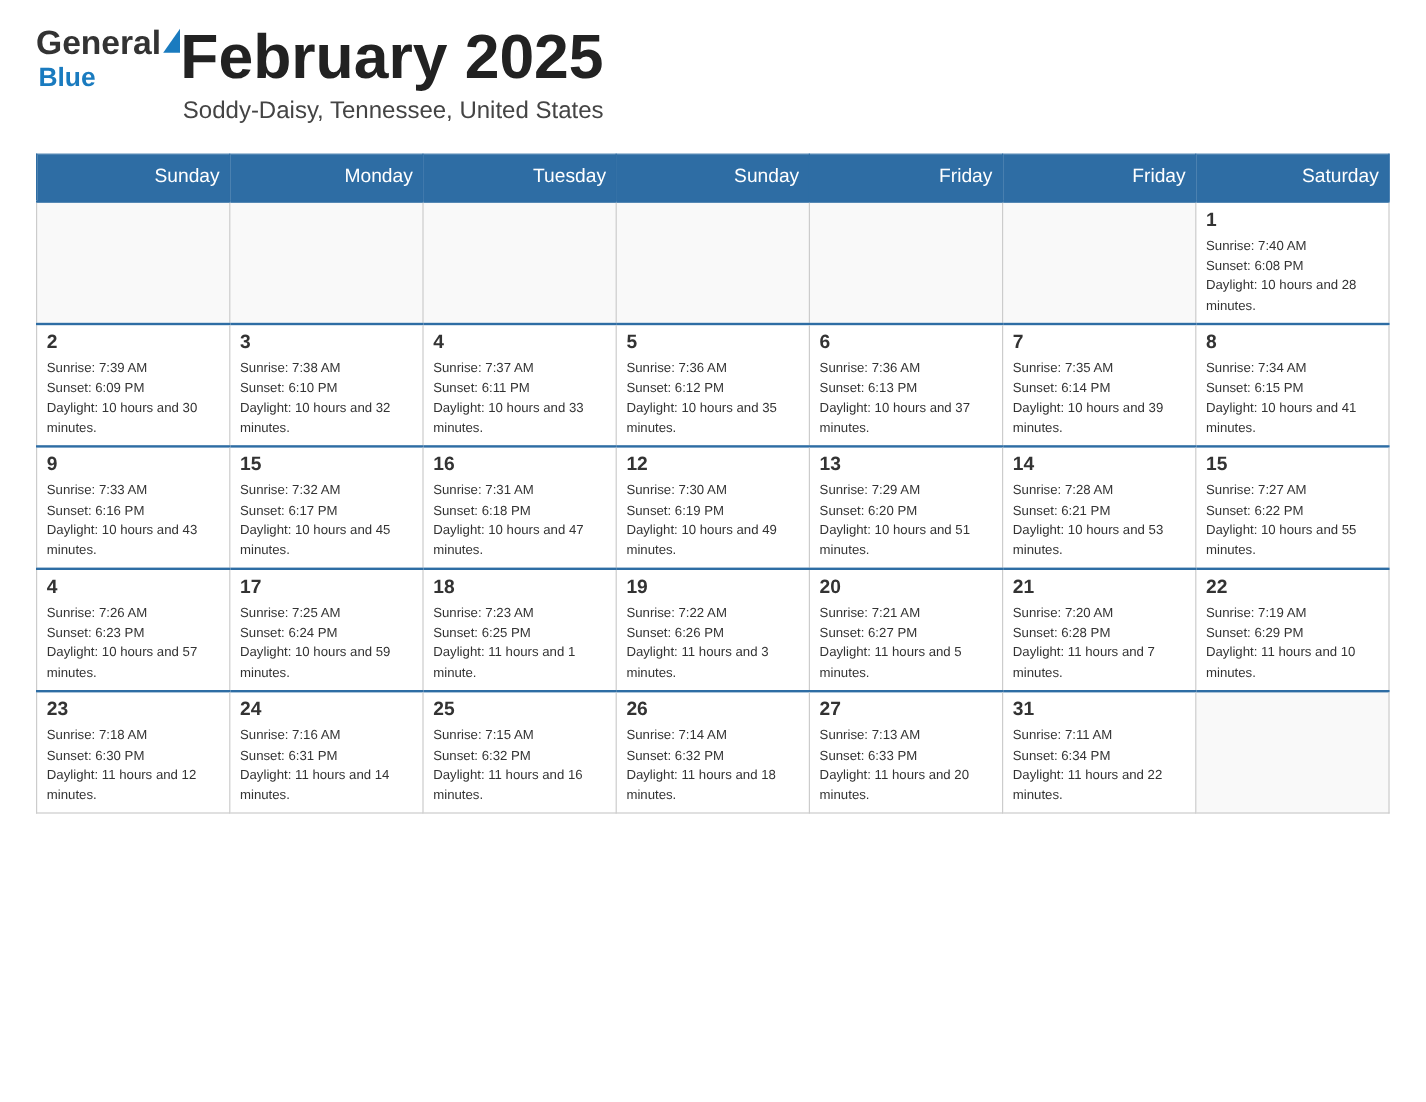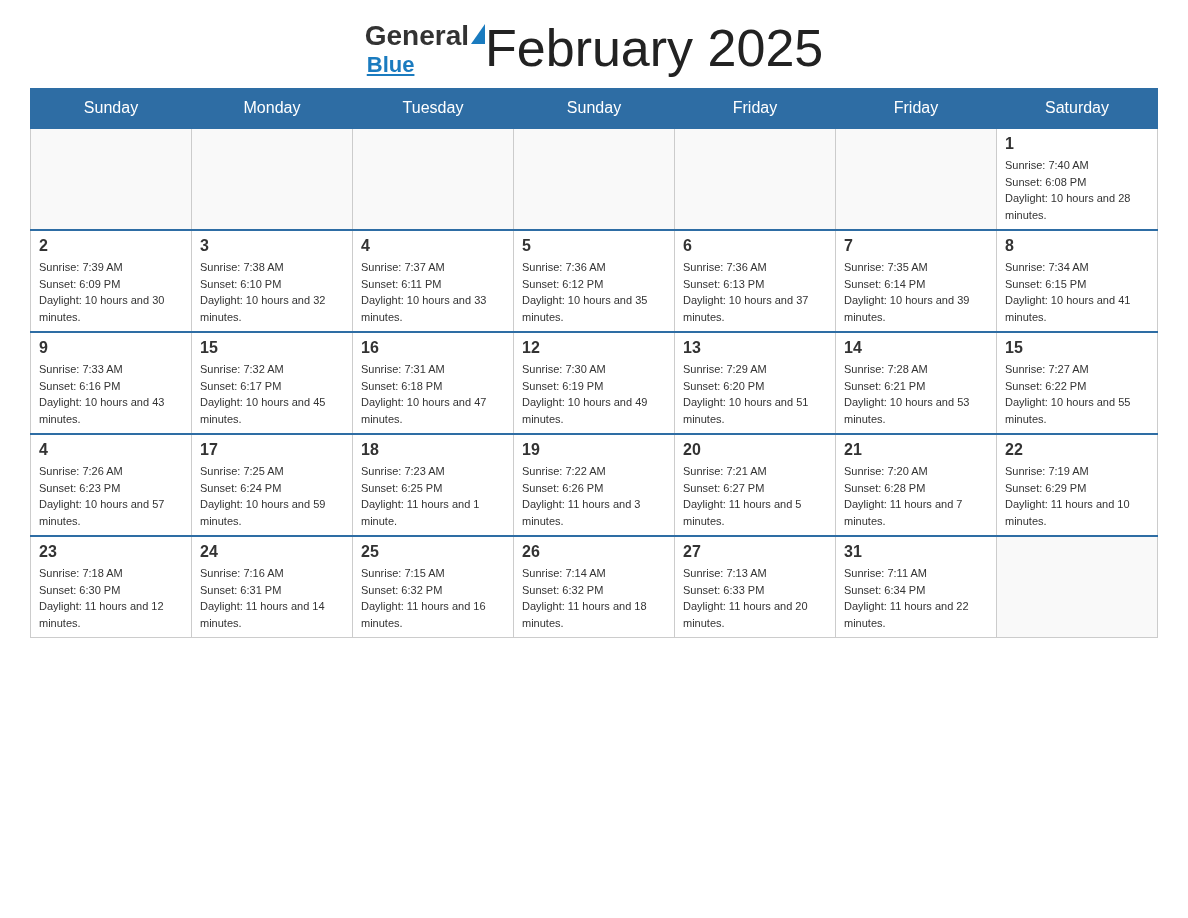--- a/index.html
+++ b/index.html
@@ -5,73 +5,73 @@
     * { box-sizing: border-box; margin: 0; padding: 0; }
     body {
       font-family: Arial, sans-serif;
       background: #fff;
       padding: 20px 30px;
       width: 1188px;
       min-height: 918px;
     }
     .header {
       display: flex;
-      justify-content: center;
+      justify-content: flex-start;
       align-items: flex-start;
-      margin-bottom: 10px;
+      margin-bottom: 24px;
     }
     .logo {
       display: flex;
       flex-direction: column;
       align-items: flex-start;
     }
     .logo-text {
       display: flex;
       align-items: center;
       font-size: 28px;
       font-weight: bold;
       color: #333;
     }
     .logo-general { color: #333; }
-    .logo-blue { color: #1a7bbf; text-decoration: underline; }
+    .logo-blue { color: #1a7bbf; }
     .logo-triangle {
       width: 0;
       height: 0;
       border-left: 14px solid transparent;
       border-right: 0px solid transparent;
       border-bottom: 20px solid #1a7bbf;
       margin-left: 2px;
       margin-top: -4px;
     }
     .title-block {
       text-align: right;
     }
     .month-title {
       font-size: 52px;
-      font-weight: normal;
+      font-weight: bold;
       color: #222;
       line-height: 1.1;
     }
     .location {
       font-size: 20px;
       color: #444;
       margin-top: 4px;
     }
     .calendar {
       width: 100%;
       border-collapse: collapse;
       margin-top: 10px;
     }
     .calendar th {
       background-color: #2e6da4;
       color: #fff;
       font-size: 16px;
       font-weight: normal;
       padding: 10px 8px;
-      text-align: center;
+      text-align: right;
       border: 1px solid #2e6da4;
     }
     .calendar td {
       vertical-align: top;
       padding: 6px 8px;
       border: 1px solid #ccc;
       width: 14.28%;
       min-height: 110px;
       font-size: 13px;
       color: #333;
@@ -106,20 +106,21 @@
     <div class="logo-text">
       <span class="logo-general">General</span>
       <div class="logo-triangle"></div>
     </div>
     <div style="margin-left:2px">
       <span class="logo-blue" style="font-size:22px;font-weight:bold;color:#1a7bbf;">Blue</span>
     </div>
   </div>
   <div class="title-block">
     <div class="month-title">February 2025</div>
+    <div class="location">Soddy-Daisy, Tennessee, United States</div>
   </div>
 </div>
 
 <table class="calendar">
   <thead>
     <tr>
       <th>Sunday</th>
       <th>Monday</th>
       <th>Tuesday</th>
       <th>Sunday</th>

